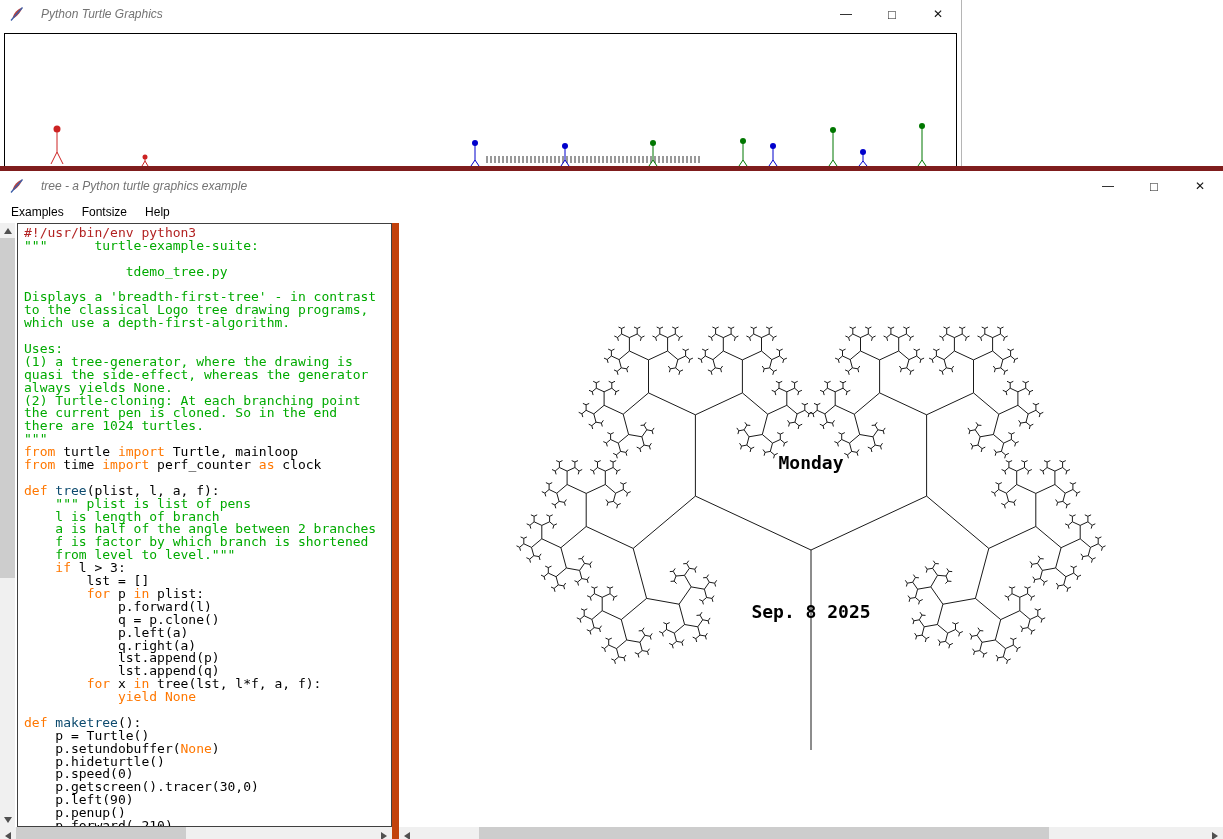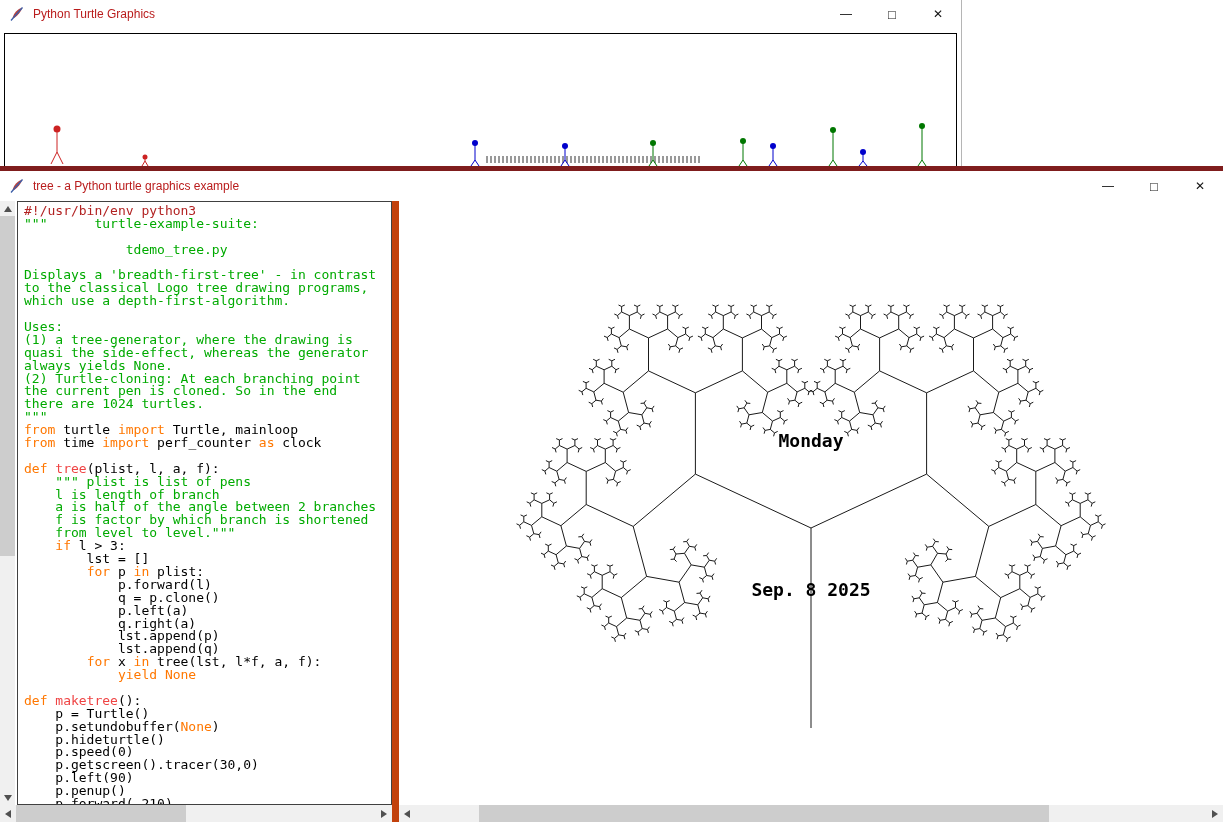--- a/index.html
+++ b/index.html
@@ -7,21 +7,21 @@
               font-family:"Liberation Sans", sans-serif; }
   .stage { position:absolute; left:0; top:0; width:1223px; height:839px; }
 
   .window { position:absolute; background:#fff; }
   .back-window { left:0; top:0; width:962px; height:600px; border-right:1px solid #b5b5b5; }
   .front-window { left:0; top:166px; width:1223px; height:673px; border-top:5px solid #7f1d1d; }
 
   .titlebar { height:28px; display:flex; align-items:center; background:#fff; }
   .front-window .titlebar { height:30px; }
   .title-icon { margin-left:9px; width:16px; height:16px; flex:0 0 auto; }
-  .title-text { margin-left:8px; font-size:12px; color:#b91c1c; white-space:nowrap; }
+  .title-text { margin-left:16px; font-size:12px; color:#737373; white-space:nowrap;font-style:italic; }
   .win-controls { margin-left:auto; display:flex; height:100%; }
   .win-btn { width:46px; height:100%; display:flex; align-items:center; justify-content:center;
              font-size:12px; color:#111; cursor:default; }
   .win-btn.maxi { font-size:13px; }
 
   .back-canvas { position:absolute; left:4px; top:33px; width:953px; height:520px;
                  border:1px solid #000; background:#fff; overflow:hidden; }
 
   .menubar { height:22px; display:flex; align-items:center; background:#fff; font-size:12px; color:#000; }
   .menu-item { padding:2px 9px; }
@@ -54,21 +54,21 @@
 
   .code-pane { position:absolute; left:17px; top:0; width:375px; height:604px;
                border:1px solid #404040; background:#fff; overflow:hidden;
                padding:3px 0 0 6px; }
   .code-text { font-family:"DejaVu Sans Mono","Liberation Mono",monospace;
                font-size:13px; line-height:12.9px; white-space:pre; color:#000; }
   .code-text div { height:12.9px; }
   .tok-c { color:#b22222; }
   .tok-s { color:#00aa00; }
   .tok-k { color:#ff7700; }
-  .tok-d { color:#ef4444; }
+  .tok-d { color:#0c4a6e; }
   .tok-n { color:#000000; }
 
   .tree-canvas { position:absolute; left:7px; top:0; width:824px; height:604px; background:#fff; overflow:hidden; }
   .tree-canvas svg text { font-family:"DejaVu Sans Mono","Liberation Mono",monospace;
                           font-weight:bold; font-size:18px; fill:#000; }
 </style>
 </head>
 <body>
 
 <div class="stage">
@@ -217,20 +217,25 @@
         </svg>
       </span>
       <span class="title-text">tree - a Python turtle graphics example</span>
       <div class="win-controls">
         <div class="win-btn">—</div>
         <div class="win-btn maxi">□</div>
         <div class="win-btn">✕</div>
       </div>
     </div>
 
+    <nav class="menubar">
+      <span class="menu-item">Examples</span>
+      <span class="menu-item">Fontsize</span>
+      <span class="menu-item">Help</span>
+    </nav>
 
     <div class="content">
 
       <div class="left-block">
         <div class="vscroll">
           <div class="sb-btn sb-top">
               <span class="tri tri-up"></span>
             </div>
           <div class="vthumb"></div>
           <div class="sb-btn sb-bottom">

